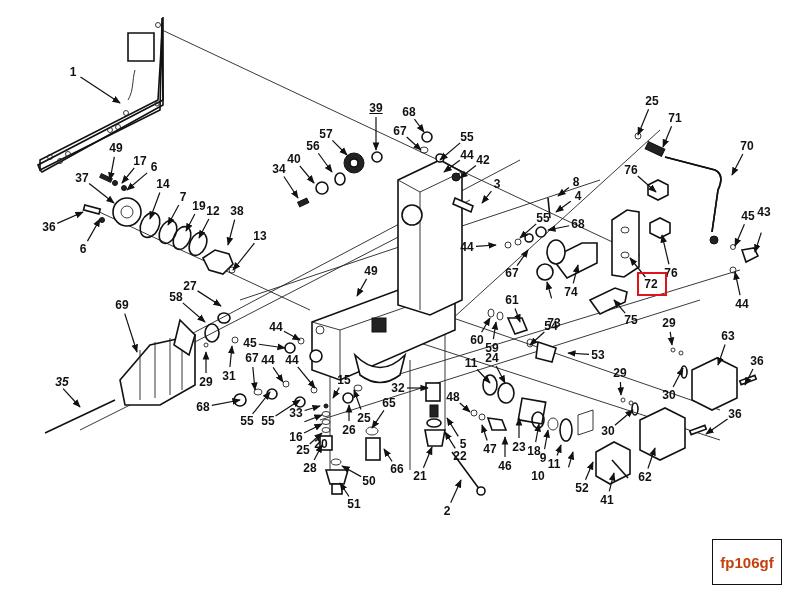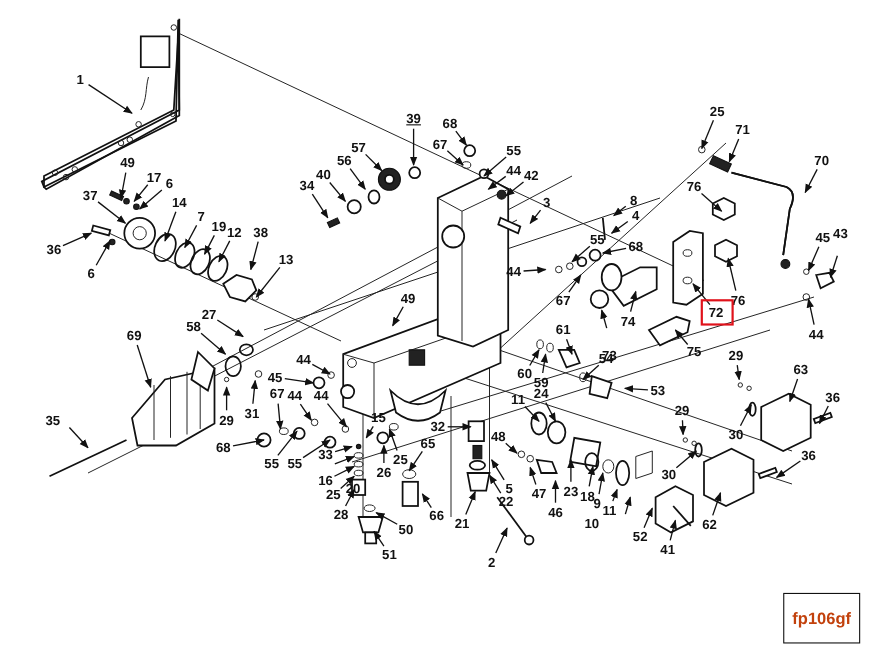--- a/index.html
+++ b/index.html
@@ -310,21 +310,21 @@
       <div class="callout" style="left: 213px; top: 211px;">12</div>
       <div class="callout" style="left: 237px; top: 211px;">38</div>
       <div class="callout" style="left: 260px; top: 236px;">13</div>
       <div class="callout" style="left: 49px; top: 227px;">36</div>
       <div class="callout" style="left: 83px; top: 249px;">6</div>
       <div class="callout" style="left: 190px; top: 286px;">27</div>
       <div class="callout" style="left: 176px; top: 297px;">58</div>
       <div class="callout" style="left: 122px; top: 305px;">69</div>
       <div class="callout" style="left: 206px; top: 382px;">29</div>
       <div class="callout" style="left: 229px; top: 376px;">31</div>
-      <div class="callout" style="left: 48px; top: 382px;">35</div>
+      <div class="callout" style="left: 62px; top: 382px; font-style: italic;">35</div>
       <div class="callout" style="left: 203px; top: 407px;">68</div>
       <div class="callout" style="left: 252px; top: 358px;">67</div>
       <div class="callout" style="left: 250px; top: 343px;">45</div>
       <div class="callout" style="left: 276px; top: 327px;">44</div>
       <div class="callout" style="left: 268px; top: 360px;">44</div>
       <div class="callout" style="left: 292px; top: 360px;">44</div>
       <div class="callout" style="left: 247px; top: 421px;">55</div>
       <div class="callout" style="left: 268px; top: 421px;">55</div>
       <div class="callout" style="left: 371px; top: 271px;">49</div>
       <div class="callout" style="left: 376px; top: 108px; text-decoration: underline;">39</div>

